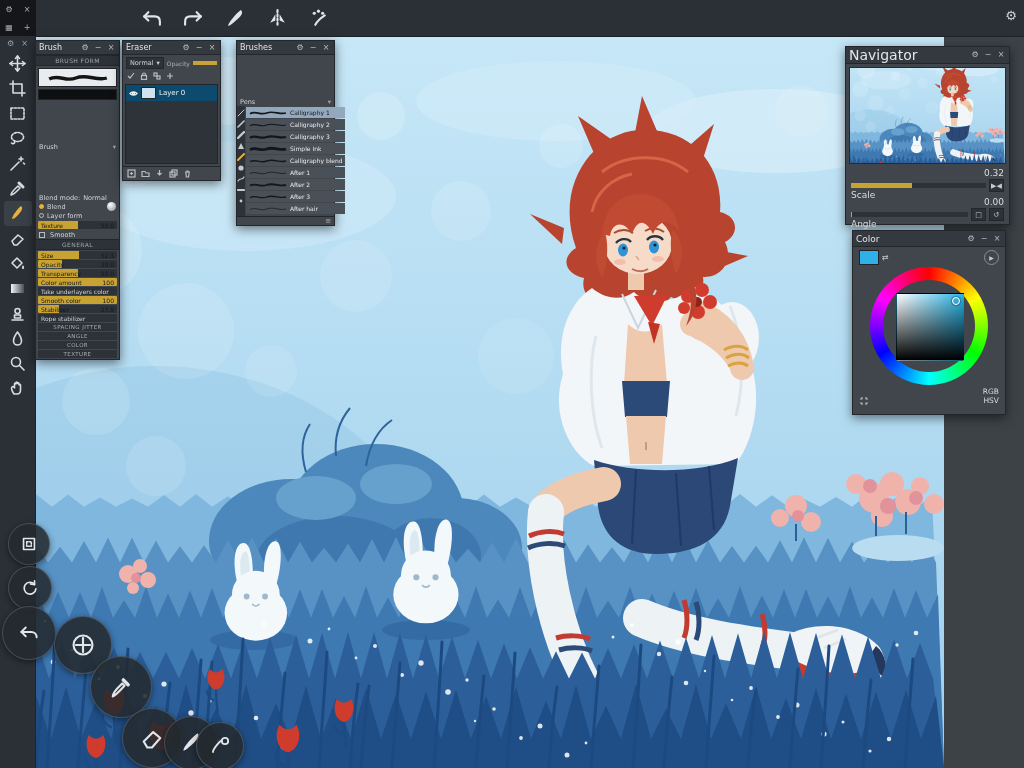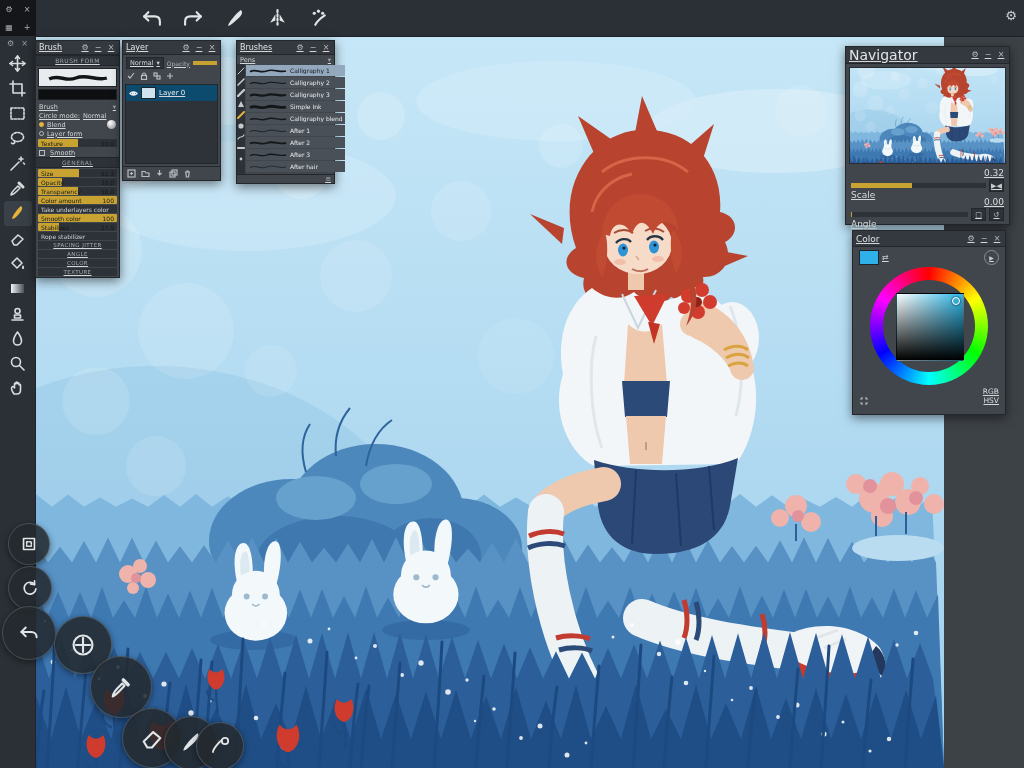--- a/index.html
+++ b/index.html
@@ -21,30 +21,30 @@
   .tool.active{background:#3a4047;}
 
   .canvas{position:absolute;left:36px;top:36px;width:908px;height:732px;background:#9ccbe8;z-index:1;}
   .rstrip{position:absolute;left:944px;top:36px;width:80px;height:732px;background:#3d4247;z-index:2;}
 
   
   .qbtn{position:absolute;border-radius:50%;background:rgba(36,41,46,.87);border:1px solid rgba(150,160,168,.3);display:flex;align-items:center;justify-content:center;box-shadow:0 2px 6px rgba(0,0,0,.45);z-index:6;}
   .qbtn svg{stroke:#e3e6e8;fill:none;stroke-width:1.8;stroke-linecap:round;stroke-linejoin:round;}
 
   
-  .panel{position:absolute;background:#40464c;border:1px solid #23272b;box-shadow:0 3px 10px rgba(0,0,0,.5);font-size:7px;z-index:10;text-decoration:underline;}
+  .panel{position:absolute;background:#40464c;border:1px solid #23272b;box-shadow:0 3px 10px rgba(0,0,0,.5);font-size:7px;z-index:10;}
   .ph{height:13px;background:#343940;display:flex;align-items:center;gap:3px;padding:0 3px;border-bottom:1px solid #23272b;}
   .ph .pt{flex:1;font-size:8px;color:#e2e4e6;white-space:nowrap;}
   .hi{width:10px;text-align:center;color:#b9bdc1;font-size:8px;line-height:1;}
   .sec{height:9px;background:#2d3238;display:flex;align-items:center;justify-content:center;font-size:6px;letter-spacing:.4px;color:#9fa5ab;border-top:1px solid #23272b;border-bottom:1px solid #23272b;}
 
   .p-brush{left:35px;top:40px;width:83px;}
   .stroke-chip{margin:2px;background:#e9ecef;border:1px solid #202428;height:17px;display:flex;align-items:center;justify-content:center;}
   .form-strip{margin:0 2px 2px;background:#0d0f11;height:9px;border:1px solid #202428;}
-  .rowlbl{display:flex;align-items:center;height:9px;padding:0 3px;font-size:6.5px;color:#cfd3d6;gap:3px;}
+  .rowlbl{display:flex;align-items:center;height:9px;padding:0 3px;font-size:6.5px;color:#cfd3d6;gap:3px;margin-top:42px;}
   .rowlbl .caret{margin-left:auto;color:#9fa5ab;}
   .opt{display:flex;align-items:center;gap:3px;height:9px;padding:0 3px;font-size:6.5px;color:#cfd3d6;}
   .dot{width:5px;height:5px;border-radius:50%;border:1px solid #b9bdc1;box-sizing:border-box;}
   .dot.on{background:#e4b33c;border-color:#e4b33c;}
   .ball{width:9px;height:9px;border-radius:50%;background:radial-gradient(circle at 35% 30%,#fff,#858b90);margin-left:auto;}
   .chk{width:6px;height:6px;border:1px solid #b9bdc1;box-sizing:border-box;margin-right:2px;}
   .srow{position:relative;height:8px;margin:1px 2px;background:#2d3238;border-radius:1px;overflow:hidden;display:flex;align-items:center;}
   .sfill{position:absolute;left:0;top:0;bottom:0;background:#c9a332;}
   .srow .sl{position:relative;z-index:1;font-size:6px;padding-left:3px;flex:1;white-space:nowrap;color:#15181b;}
   .srow .sv{position:relative;z-index:1;font-size:6px;padding-right:3px;color:#15181b;}
@@ -560,21 +560,21 @@
         <svg width="64" height="12" viewBox="0 0 60 10">
           <use href="#squig" stroke="#121416" stroke-width="3.2"></use>
         </svg>
       </div>
     <div class="form-strip"></div>
     <div class="rowlbl">
         <span>Brush</span>
         <span class="caret">▾</span>
       </div>
     <div class="rowlbl">
-        <span>Circle mode:</span>
+        <span>Blend mode:</span>
         <span>Normal</span>
       </div>
     <div class="opt">
         <span class="dot on"></span>
         <span>Blend</span>
         <span class="ball"></span>
       </div>
     <div class="opt">
         <span class="dot"></span>
         <span>Layer form</span>
@@ -628,21 +628,21 @@
         <span class="sl">Rope stabilizer</span>
       </div>
     <div class="colsec">SPACING JITTER</div>
     <div class="colsec">ANGLE</div>
     <div class="colsec">COLOR</div>
     <div class="colsec">TEXTURE</div>
   </div>
 
   <div class="panel p-layers">
     <div class="ph">
-      <span class="pt">Layer</span>
+      <span class="pt">Eraser</span>
       <span class="hi">⚙</span>
         <span class="hi">−</span>
         <span class="hi">×</span>
     </div>
     <div class="lctl">
       <div class="blend">
           <span>Normal</span>
           <span>▾</span>
         </div>
       <span class="oplbl">Opacity</span>

